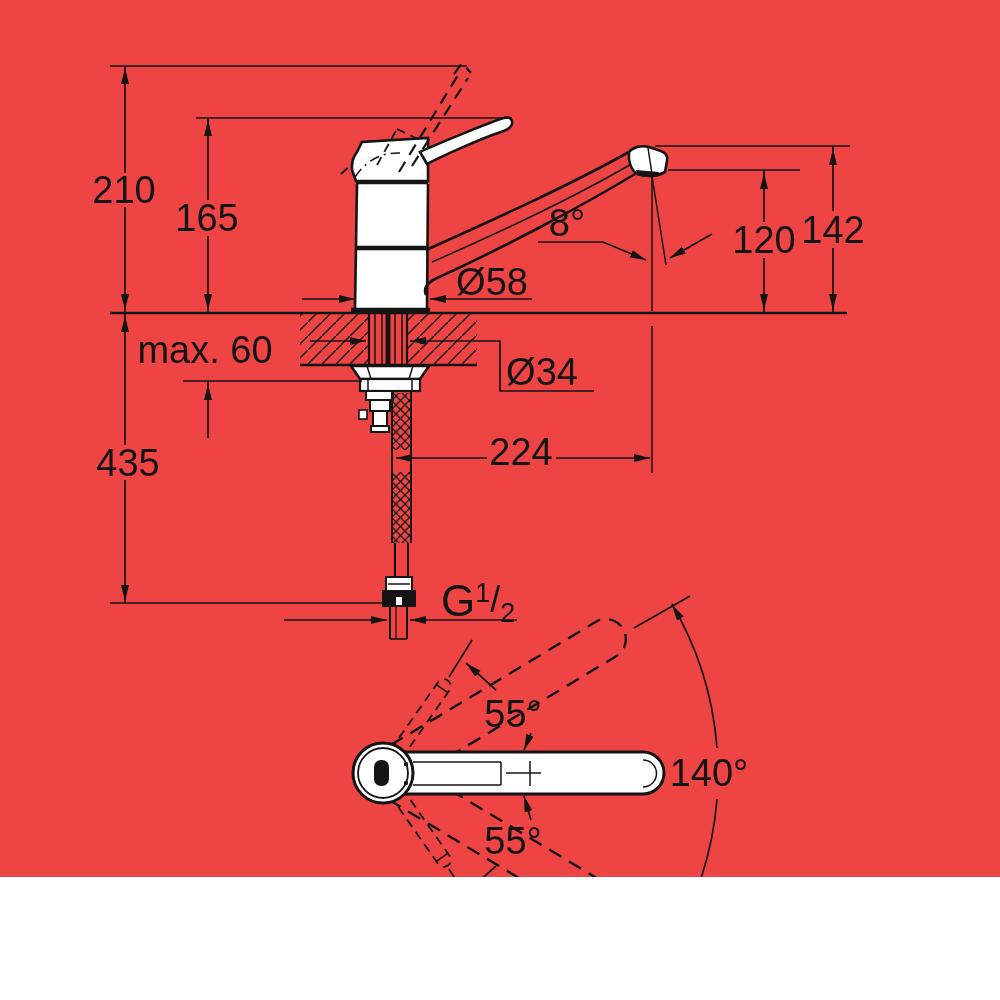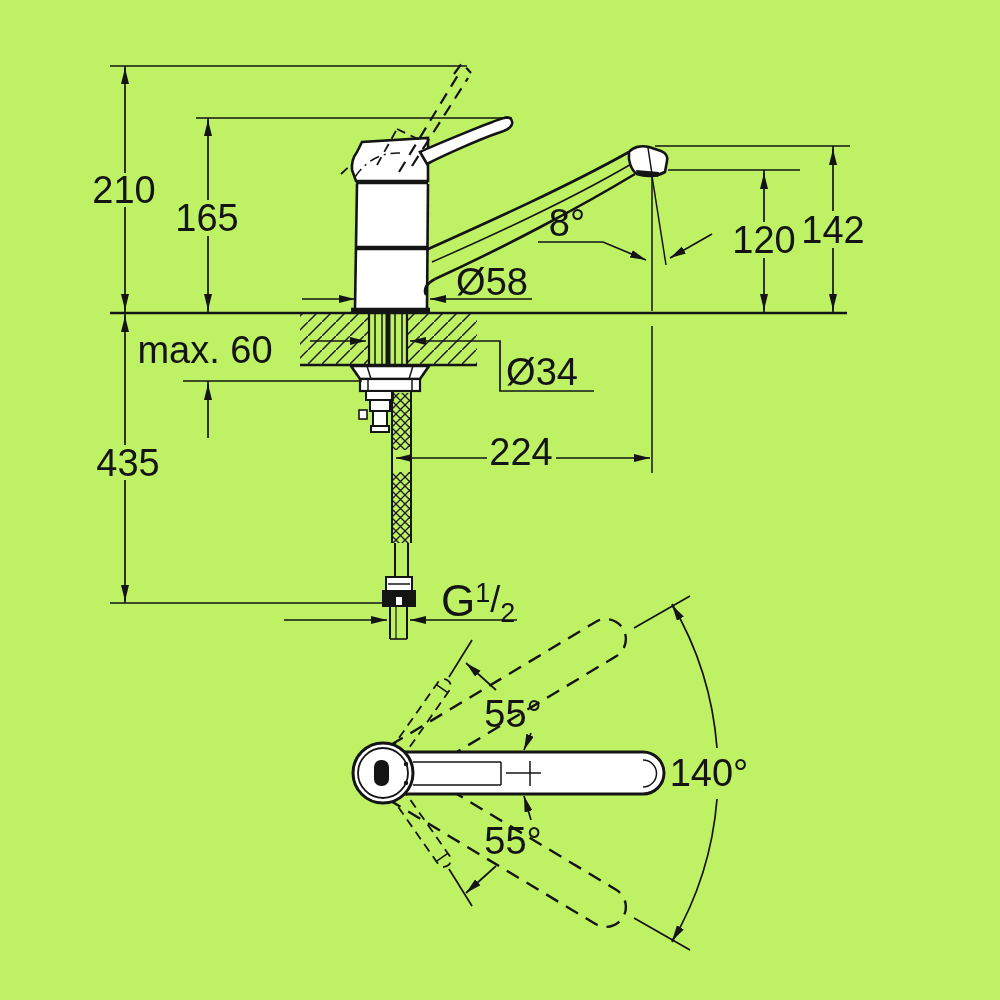--- a/index.html
+++ b/index.html
@@ -1,16 +1,16 @@
 <!DOCTYPE html>
 <html><head>
 <meta charset="utf-8">
 <style>
   html,body{margin:0;padding:0;background:#fff;}
-  #stage{position:relative;width:1000px;height:1000px;background:#bef264;overflow:hidden;
+  #stage{position:relative;width:1000px;height:877px;background:#ef4444;overflow:hidden;
          font-family:"Liberation Sans", sans-serif;}
   svg{position:absolute;left:0;top:0;}
   text{fill:#141414;font-family:"Liberation Sans", sans-serif;font-size:38px;}
   .dimline{stroke:#141414;stroke-width:1.7;fill:none;}
   .thin{stroke:#141414;stroke-width:1.5;fill:none;}
   .outline{stroke:#141414;stroke-width:2.6;fill:none;}
   .outlinew{stroke:#141414;stroke-width:2.6;fill:#fff;}
   .thick{stroke:#141414;stroke-width:4.6;fill:none;}
   .dash{stroke:#141414;stroke-width:2.2;fill:none;stroke-dasharray:12 8;}
   .dash2{stroke:#141414;stroke-width:1.8;fill:none;stroke-dasharray:9 6;}

